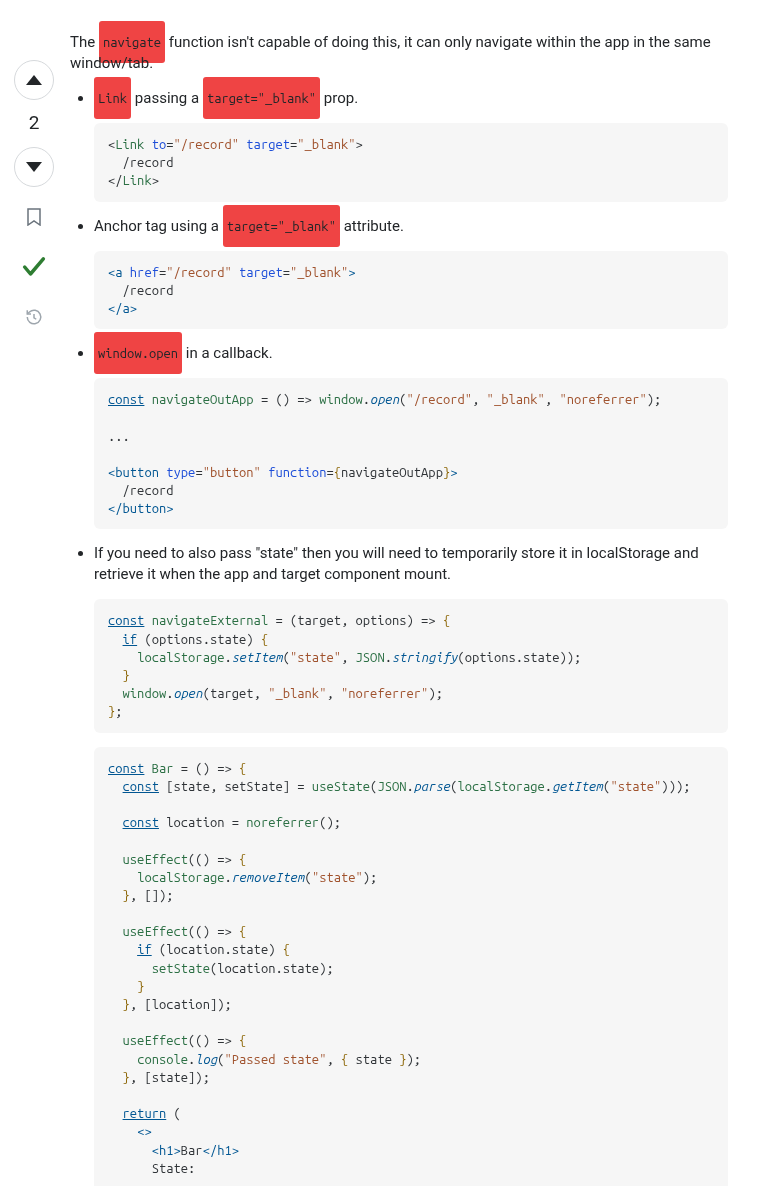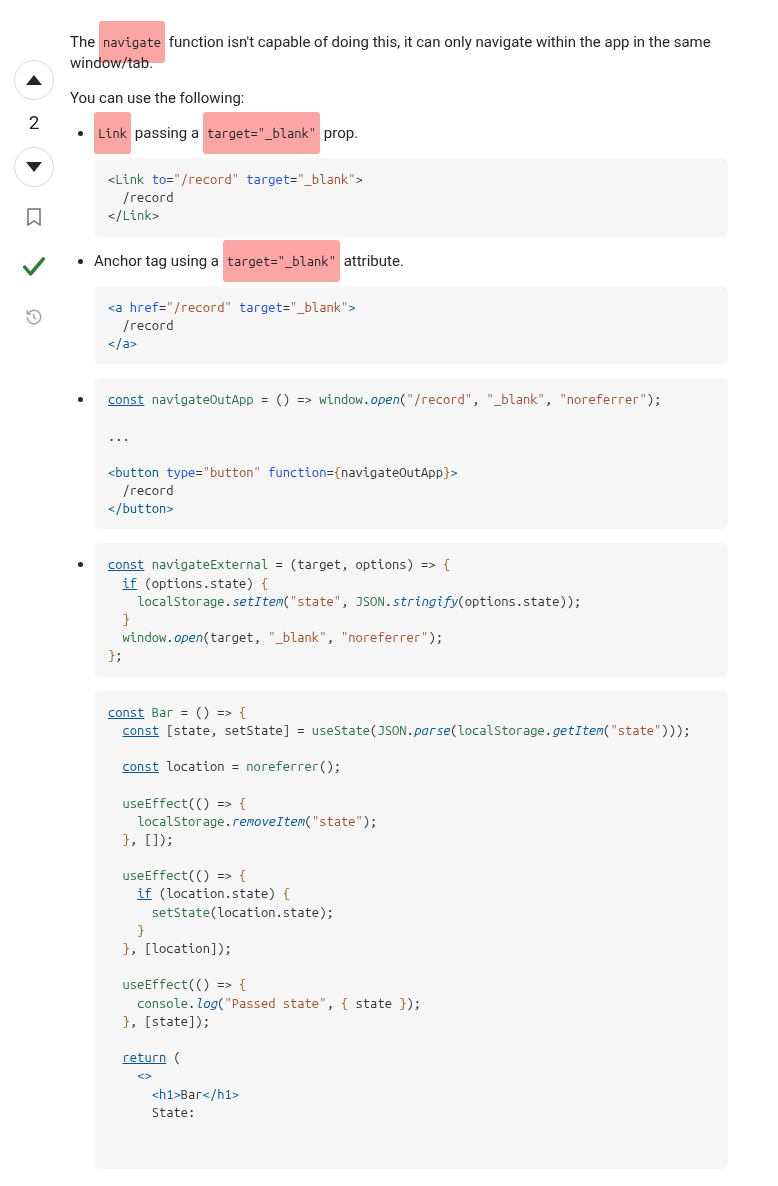--- a/index.html
+++ b/index.html
@@ -42,21 +42,21 @@
   }
   .accept { color: #2e7d32; }
 
   .body { padding-right: 40px; }
   .body p { margin: 0 0 14px 0; }
   .body p.first { margin-top: 32px; }
 
   code.inline, span.inline {
     font-family: var(--mono);
     font-size: 13px;
-    background: #fca5a5;
+    background: #ef4444;
     padding: 14px 4px;
     border-radius: 3px;
     color: #232629;
     text-align: center;
   }
 
   ul { margin: 0; padding-left: 24px; }
   li { margin: 0 0 8px 0; }
   li > p { margin: 0 0 8px 0; }
 
@@ -119,21 +119,20 @@
         </svg>
     </div>
   </div>
 
   <div class="body">
 
     <p class="first">
       <span>The </span><code class="inline">navigate</code><span> function isn't capable of doing this, it can only navigate within the app in the same window/tab.</span>
     </p>
 
-    <p>You can use the following:</p>
 
     <ul>
 
       <li>
         <p>
           <code class="inline">Link</code><span> passing a </span><code class="inline">target="_blank"</code><span> prop.</span>
         </p>
 <pre><span class="pun">&lt;</span><span class="typ">Link</span> <span class="atn">to</span><span class="pun">=</span><span class="atv">"/record"</span> <span class="atn">target</span><span class="pun">=</span><span class="atv">"_blank"</span><span class="pun">&gt;</span>
   /record
 <span class="pun">&lt;/</span><span class="typ">Link</span><span class="pun">&gt;</span></pre>
@@ -142,30 +141,34 @@
       <li>
         <p>
           <span>Anchor tag using a </span><code class="inline">target="_blank"</code><span> attribute.</span>
         </p>
 <pre><span class="tag">&lt;a</span> <span class="atn">href</span><span class="pun">=</span><span class="atv">"/record"</span> <span class="atn">target</span><span class="pun">=</span><span class="atv">"_blank"</span><span class="tag">&gt;</span>
   /record
 <span class="tag">&lt;/a&gt;</span></pre>
       </li>
 
       <li>
+        <p>
+          <code class="inline">window.open</code><span> in a callback.</span>
+        </p>
 <pre><span class="kwd">const</span> <span class="typ">navigateOutApp</span> <span class="pun">= () =&gt;</span> <span class="typ">window</span><span class="pun">.</span><span class="fn">open</span><span class="pun">(</span><span class="str">"/record"</span><span class="pun">,</span> <span class="str">"_blank"</span><span class="pun">,</span> <span class="str">"noreferrer"</span><span class="pun">);</span>
 
 ...
 
 <span class="tag">&lt;button</span> <span class="atn">type</span><span class="pun">=</span><span class="atv">"button"</span> <span class="atn">function</span><span class="pun">=</span><span class="br">{</span>navigateOutApp<span class="br">}</span><span class="tag">&gt;</span>
   /record
 <span class="tag">&lt;/button&gt;</span></pre>
       </li>
 
       <li>
+        <p>If you need to also pass "state" then you will need to temporarily store it in localStorage and retrieve it when the app and target component mount.</p>
 
 <pre><span class="kwd">const</span> <span class="typ">navigateExternal</span> <span class="pun">= (target, options) =&gt;</span> <span class="br">{</span>
   <span class="kwd">if</span> <span class="pun">(options.state)</span> <span class="br">{</span>
     <span class="typ">localStorage</span><span class="pun">.</span><span class="fn">setItem</span><span class="pun">(</span><span class="str">"state"</span><span class="pun">,</span> <span class="typ">JSON</span><span class="pun">.</span><span class="fn">stringify</span><span class="pun">(options.state));</span>
   <span class="br">}</span>
   <span class="typ">window</span><span class="pun">.</span><span class="fn">open</span><span class="pun">(target,</span> <span class="str">"_blank"</span><span class="pun">,</span> <span class="str">"noreferrer"</span><span class="pun">);</span>
 <span class="br">}</span><span class="pun">;</span></pre>
 
 <pre><span class="kwd">const</span> <span class="typ">Bar</span> <span class="pun">= () =&gt;</span> <span class="br">{</span>
   <span class="kwd">const</span> <span class="pun">[state, setState] =</span> <span class="typ">useState</span><span class="pun">(</span><span class="typ">JSON</span><span class="pun">.</span><span class="fn">parse</span><span class="pun">(</span><span class="typ">localStorage</span><span class="pun">.</span><span class="fn">getItem</span><span class="pun">(</span><span class="str">"state"</span><span class="pun">)));</span>

